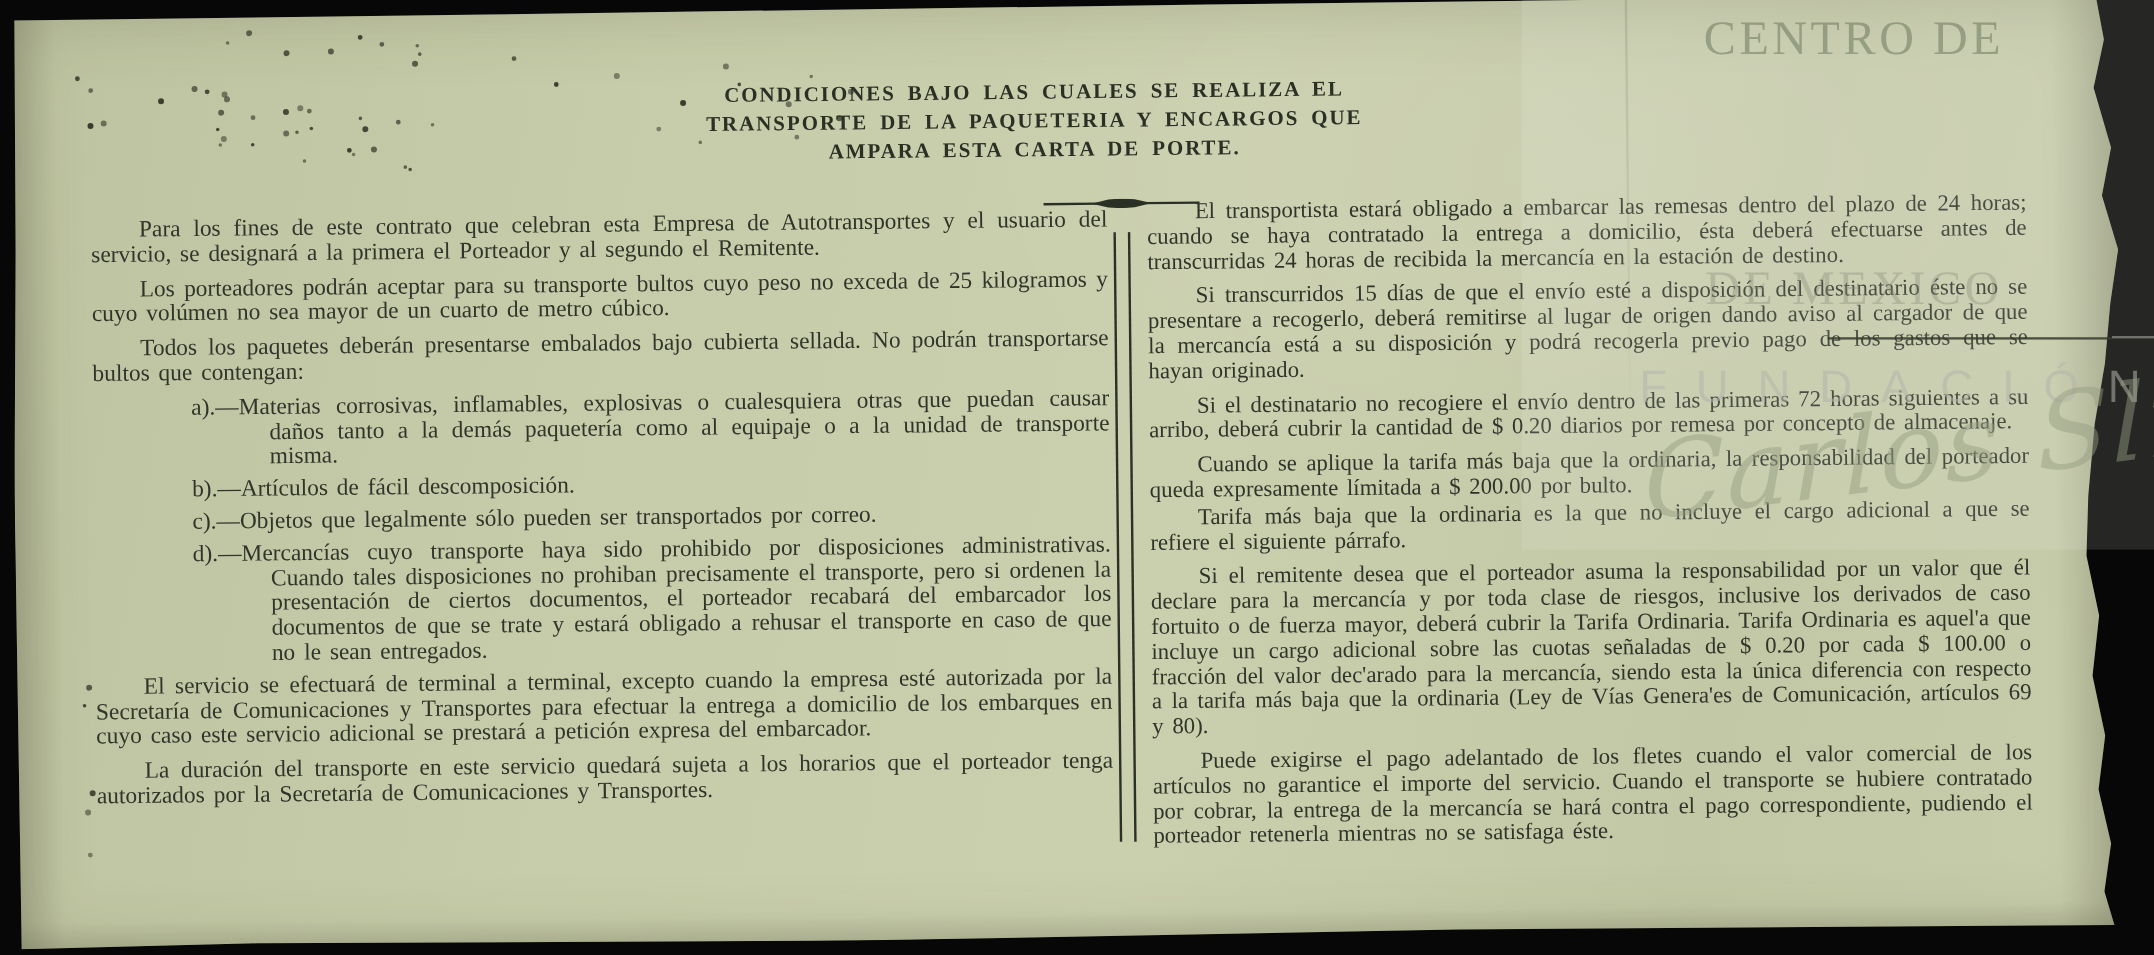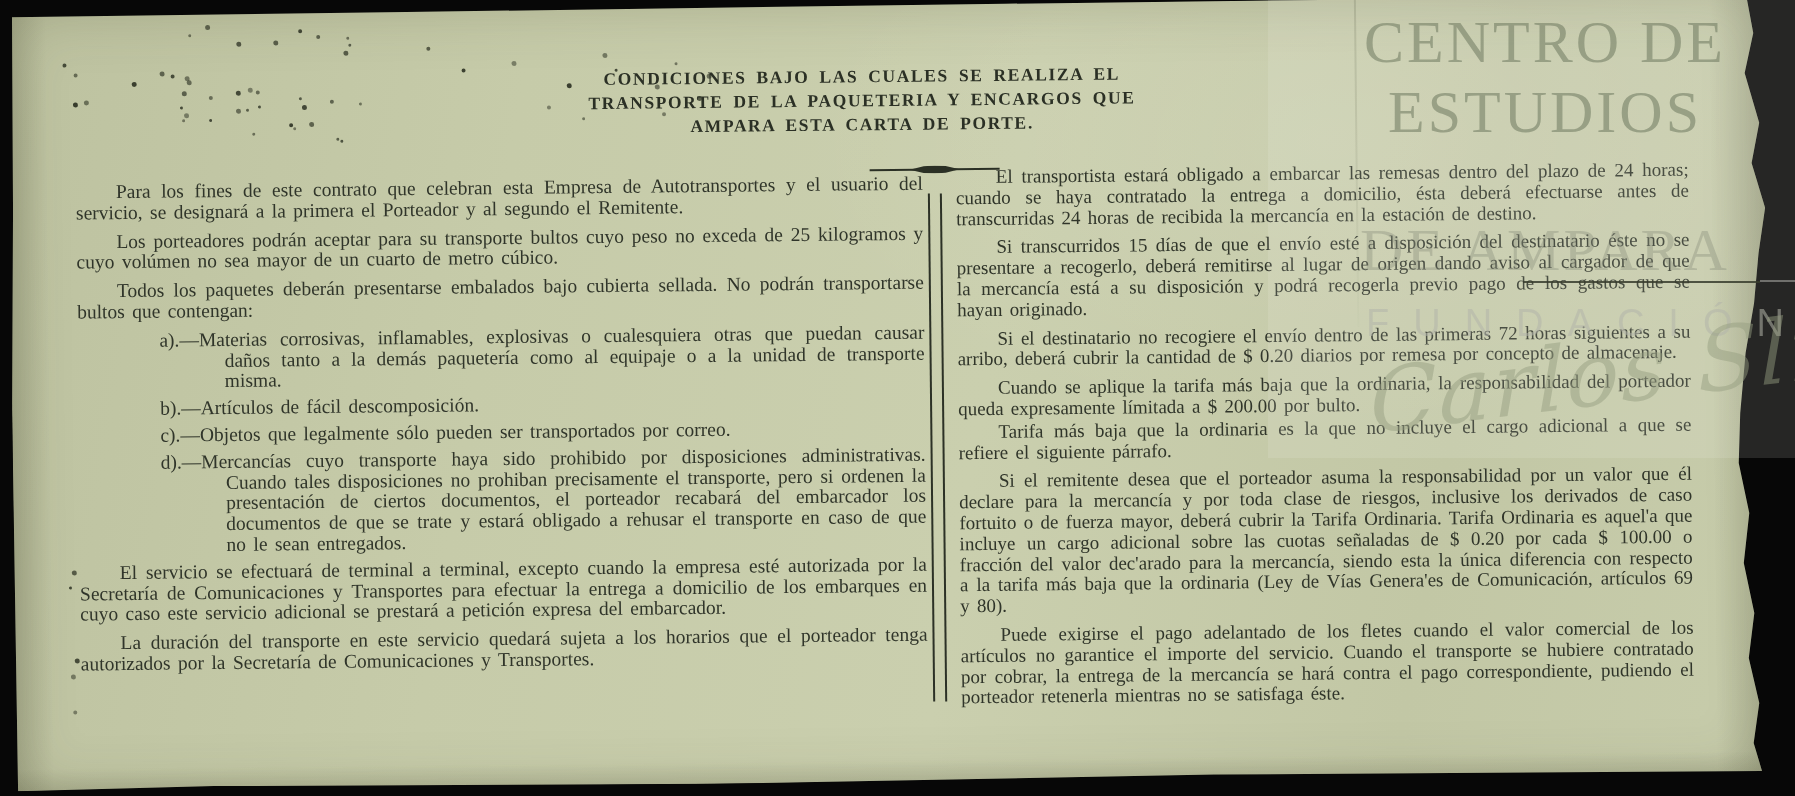--- a/index.html
+++ b/index.html
@@ -57,21 +57,21 @@
   .col p{margin:0 0 8px 0;}
   .col p.ind{text-indent:40px;}
   .col p.hang{padding-left:147px;text-indent:-65px;margin-bottom:6px;}
   .col p.tight{margin-bottom:2px;}
   .divider{position:absolute;left:920px;top:192px;height:508px;width:10px;
     border-left:2px solid #2c3126;border-right:2px solid #2c3126;}
   
   .wm-band{position:absolute;left:1268px;top:0;width:527px;height:458px;
     background:rgba(250,248,236,0.13);pointer-events:none;}
   .wm-line{position:absolute;left:1300px;width:490px;text-align:center;
-    font-family:"Liberation Serif",serif;font-size:60px;line-height:1;
+    font-family:"Liberation Serif",serif;font-size:40px;line-height:1;
     letter-spacing:3px;color:rgba(110,120,95,0.55);pointer-events:none;}
   .wm-1{top:12px;} .wm-2{top:82px;} .wm-3{top:152px;}
   .wm-4{top:220px;color:rgba(128,136,118,0.35);}
   .wm-org{position:absolute;left:1366px;top:302px;width:430px;
     font-family:"Liberation Sans",sans-serif;font-size:38px;letter-spacing:24px;
     color:rgba(178,180,170,0.55);pointer-events:none;white-space:nowrap;}
   .wm-sig{position:absolute;left:1368px;top:318px;
     font-family:"DejaVu Serif",serif;font-style:italic;font-size:88px;
     color:rgba(148,156,128,0.48);transform:rotate(-7deg) skewX(-6deg);
     letter-spacing:2px;pointer-events:none;white-space:nowrap;}
@@ -184,21 +184,20 @@
         <p class="ind tight">Cuando se aplique la tarifa más baja que la ordinaria, la responsabilidad del porteador queda expresamente límitada a $ 200.00 por bulto.</p>
         <p class="ind">Tarifa más baja que la ordinaria es la que no incluye el cargo adicional a que se refiere el siguiente párrafo.</p>
         <p class="ind">Si el remitente desea que el porteador asuma la responsabilidad por un valor que él declare para la mercancía y por toda clase de riesgos, inclusive los derivados de caso fortuito o de fuerza mayor, deberá cubrir la Tarifa Ordinaria. Tarifa Ordinaria es aquel'a que incluye un cargo adicional sobre las cuotas señaladas de $ 0.20 por cada $ 100.00 o fracción del valor dec'arado para la mercancía, siendo esta la única diferencia con respecto a la tarifa más baja que la ordinaria (Ley de Vías Genera'es de Comunicación, artículos 69 y 80).</p>
         <p class="ind">Puede exigirse el pago adelantado de los fletes cuando el valor comercial de los artículos no garantice el importe del servicio. Cuando el transporte se hubiere contratado por cobrar, la entrega de la mercancía se hará contra el pago correspondiente, pudiendo el porteador retenerla mientras no se satisfaga éste.</p>
       </div>
 
   </div>
 
   <div class="wm-band"></div>
   <div class="wm-line wm-1">CENTRO DE</div>
-  <div class="wm-line wm-2">ESTUDIOS</div>
-  <div class="wm-line wm-4">DE AMPARA</div>
+  <div class="wm-line wm-4">DE MEXICO</div>
   <div class="wm-org">FUNDACIÓN</div>
   <div class="wm-sig">Carlos Slim</div>
 
   <div class="scanline-dark"></div>
   <div class="scanline-light"></div>
 
 </div>
 
 </body></html>

